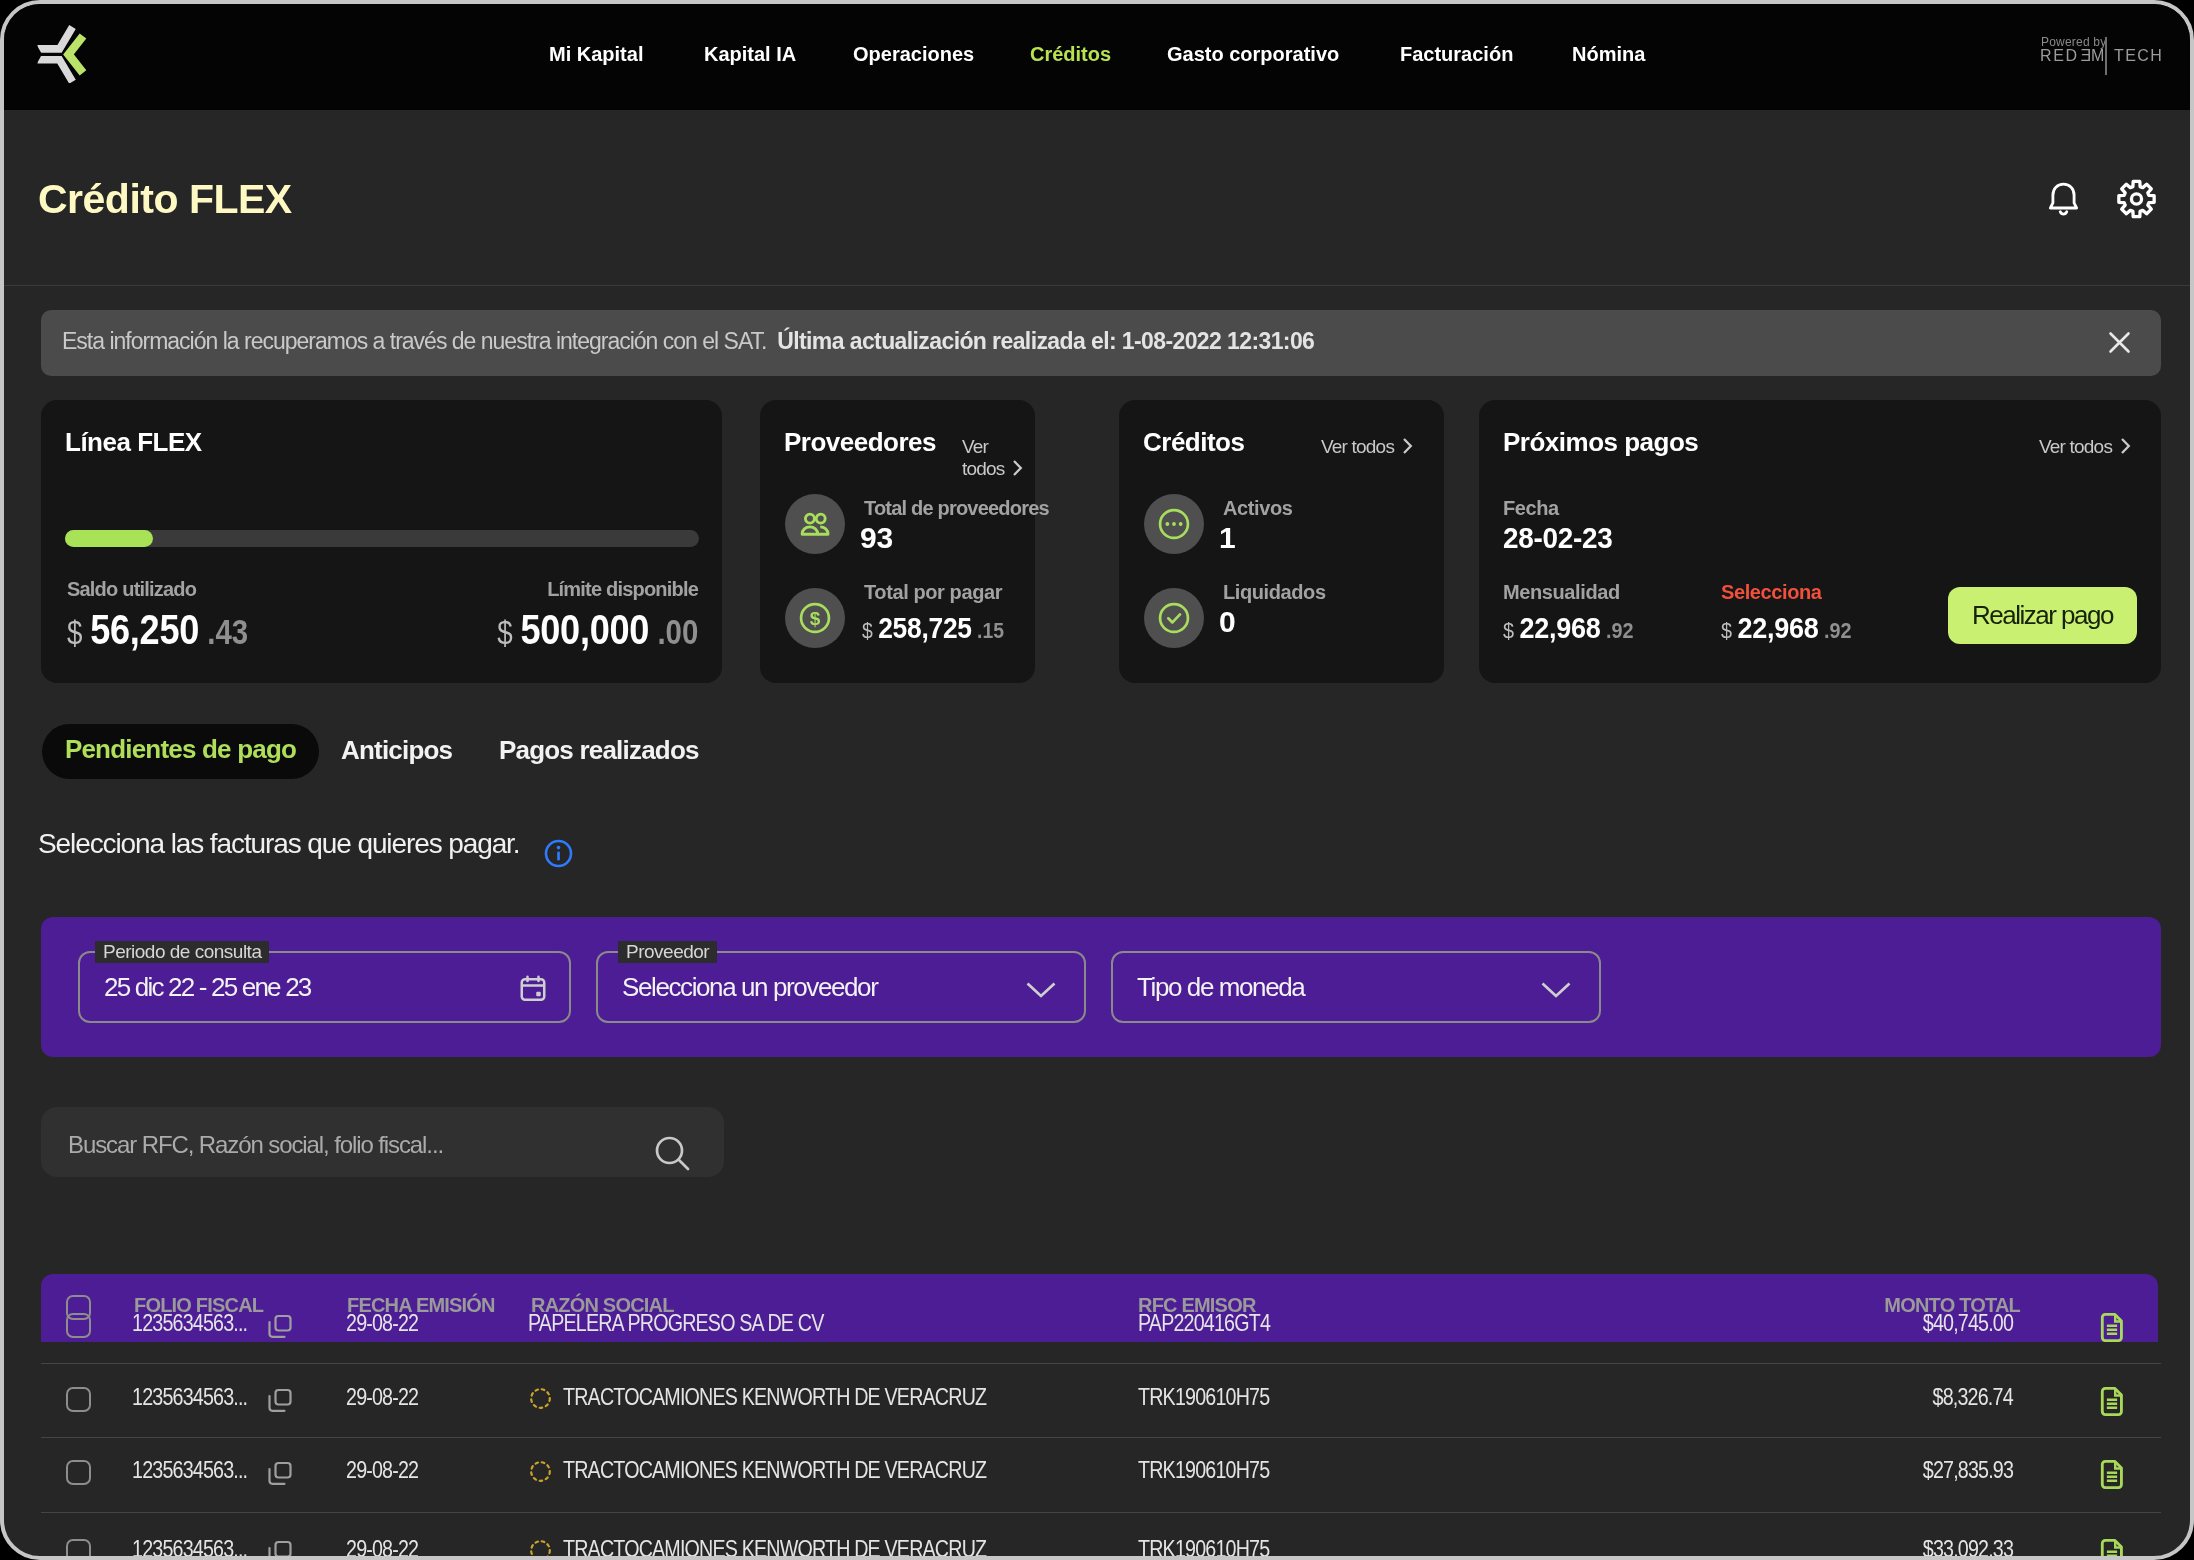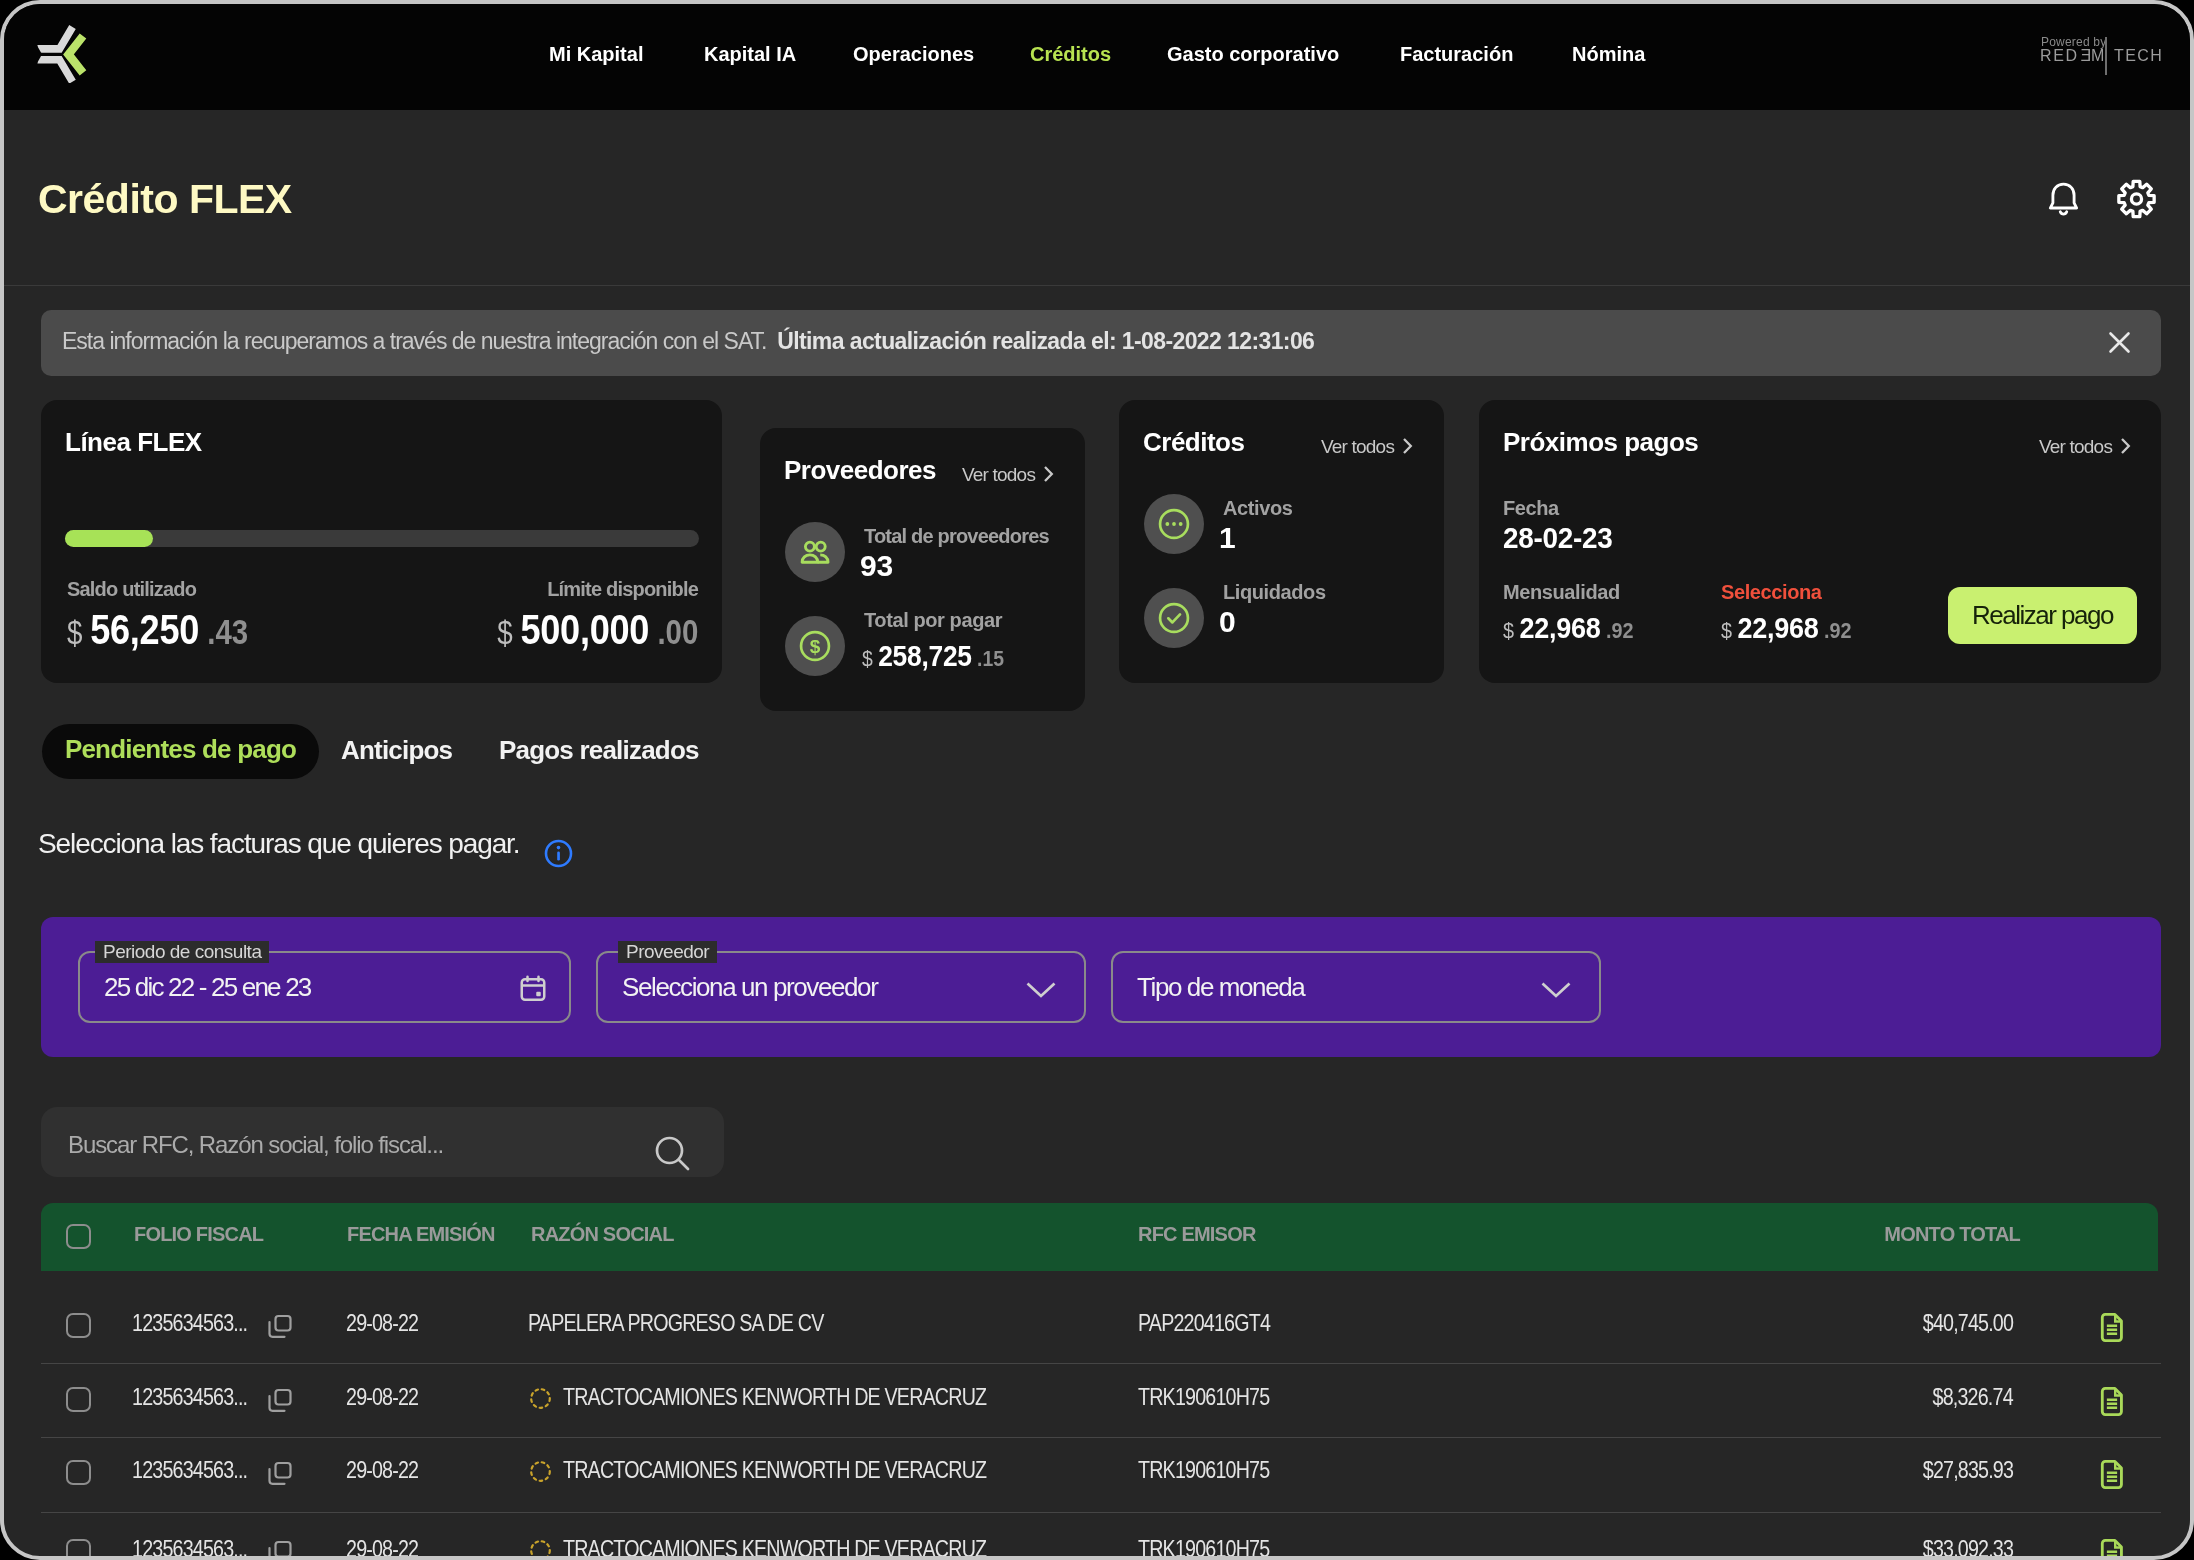--- a/index.html
+++ b/index.html
@@ -28,21 +28,21 @@
   .pill { position:absolute; left:38px; top:720px; width:277px; height:55px; border-radius:28px; background:#0a0a0a; }
   .pill span { position:absolute; left:0; width:100%; text-align:center; top:10px; font-size:26px; font-weight:bold; color:#aede5a; letter-spacing:-0.8px;}
   .tab { position:absolute; top:731px; font-size:26px; font-weight:bold; color:#f2f2f2; letter-spacing:-0.8px;}
   .selline { position:absolute; left:34px; top:824px; font-size:28px; color:#f0f0f0; letter-spacing:-1.1px;}
   .filters { position:absolute; left:37px; top:913px; width:2120px; height:140px; background:#4c1d95; border-radius:12px; }
   .finput { position:absolute; top:34px; height:72px; border:2px solid #8a8a8a; border-radius:12px; }
   .flabel { position:absolute; top:-12px; left:20px; font-size:19px; color:#d6d6d6; background:#2c2c2c; padding:0 8px; white-space:nowrap; letter-spacing:-0.5px;}
   .ftext { position:absolute; left:24px; top:19px; font-size:26px; color:#f2f2f2; white-space:nowrap; letter-spacing:-1.4px;}
   .search { position:absolute; left:37px; top:1103px; width:683px; height:70px; background:#303030; border-radius:16px; }
   .search .ph { position:absolute; left:27px; top:24px; font-size:24px; color:#ababab; letter-spacing:-1.1px;}
-  .thead { position:absolute; left:37px; top:1199px; width:2117px; height:68px; background:#14532d; border-radius:12px 12px 0 0; }
+  .thead { position:absolute; left:37px; top:1270px; width:2117px; height:68px; background:#4c1d95; border-radius:12px 12px 0 0; }
   .th { position:absolute; font-size:20px; font-weight:bold; color:#9a9a9a; letter-spacing:-0.8px; white-space:nowrap; }
   .cb { position:absolute; width:25px; height:25px; border:2.5px solid #8d8d8d; border-radius:7px; }
   .sep { position:absolute; left:37px; width:2120px; height:1px; background:#454545; }
   .td { position:absolute; font-size:24px; color:#e4e4e4; white-space:nowrap; letter-spacing:-1px; transform:scaleX(0.82); transform-origin:0 50%; }
   .tdr { transform-origin:100% 50%; }
 </style>
 </head>
 <body>
 <div class="frame">
   <div class="nav">
@@ -83,21 +83,21 @@
   </div>
   <div class="card" style="left:37px; width:681px;">
     <div class="ctitle">Línea FLEX</div>
     <div class="abs" style="left:24px; top:130px; width:634px; height:17px; border-radius:9px; background:#3a3a3a;"></div>
     <div class="abs" style="left:24px; top:130px; width:88px; height:17px; border-radius:9px; background:#a7e257;"></div>
     <div class="klabel" style="left:26px; top:178px; letter-spacing:-0.8px;">Saldo utilizado</div>
     <div class="abs money" style="left:26px; top:205px; transform:scaleX(0.84); transform-origin:0 0;"><span class="d" style="font-size:33px;">$ </span><span class="n" style="font-size:43px;">56,250</span><span class="c" style="font-size:35px;"> .43</span></div>
     <div class="klabel" style="left:auto; right:24px; top:178px; letter-spacing:-0.8px;">Límite disponible</div>
     <div class="abs money" style="right:24px; top:205px; transform:scaleX(0.84); transform-origin:100% 0;"><span class="d" style="font-size:33px;">$ </span><span class="n" style="font-size:43px;">500,000</span><span class="c" style="font-size:35px;"> .00</span></div>
   </div>
-  <div class="card" style="left:756px; width:325px;margin-top:28px;">
+  <div class="card" style="left:756px; width:275px;">
     <div class="ctitle">Proveedores</div>
     <div class="vertodos" style="left:202px;">Ver todos <svg width="11" height="18" viewBox="0 0 11 18" style="vertical-align:-2px; margin-left:3px;">
           <path d="M2 2 L8.8 9 L2 16" fill="none" stroke="#c9c9c9" stroke-width="2.3"></path>
         </svg></div>
     <div class="iconcirc" style="top:94px;">
       <svg width="36" height="36" viewBox="0 0 24 24" style="margin:12px;">
         <circle cx="8.6" cy="8.4" r="3" fill="none" stroke="#a8dd5e" stroke-width="1.9"></circle>
         <path d="M3.4 18.8 C3.4 15.9 5.7 13.9 8.6 13.9 C11.5 13.9 13.8 15.9 13.8 18.8 Z" fill="none" stroke="#a8dd5e" stroke-width="1.9" stroke-linejoin="round"></path>
         <circle cx="15.8" cy="8.4" r="3" fill="none" stroke="#a8dd5e" stroke-width="1.9"></circle>
         <path d="M15.5 13.9 C18.4 13.9 20.7 15.9 20.7 18.8 L13.8 18.8" fill="none" stroke="#a8dd5e" stroke-width="1.9" stroke-linejoin="round"></path>

